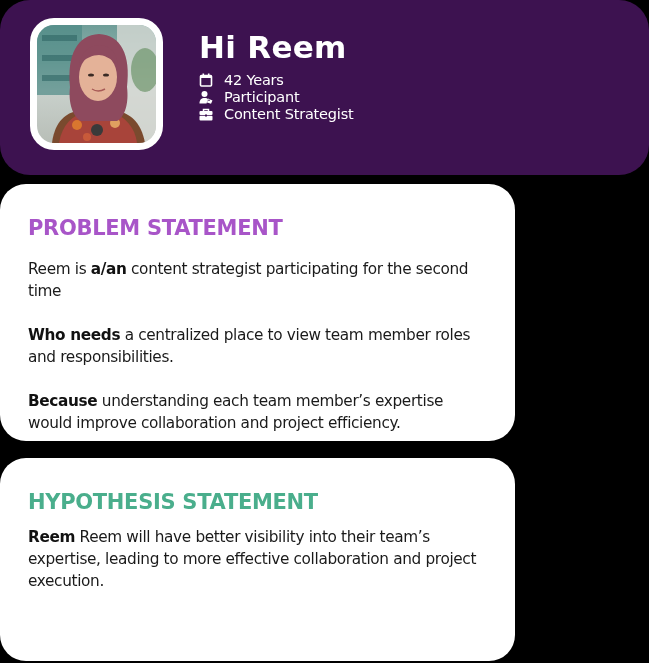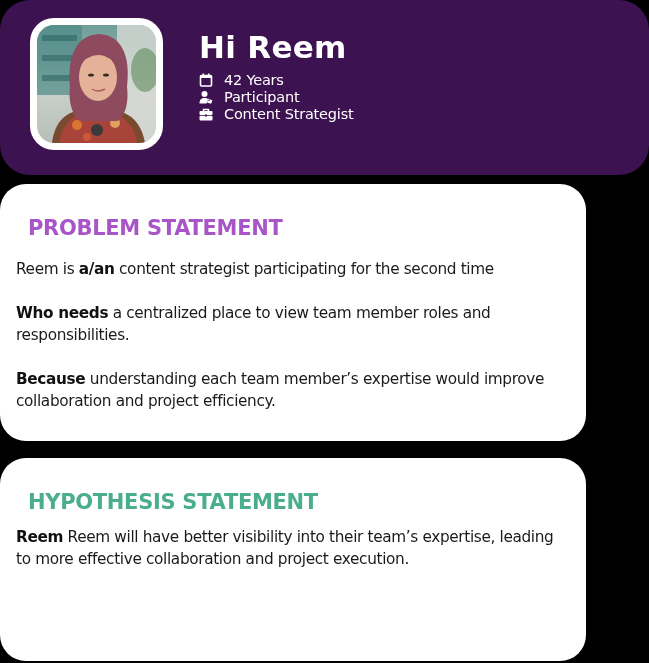--- a/index.html
+++ b/index.html
@@ -27,34 +27,34 @@
     }
     .info-list { position: absolute; left: 199px; top: 71px; }
     .info-row {
       display: flex; align-items: center; height: 17px; color: #ffffff;
       font-size: 14.5px; font-family: "DejaVu Sans", sans-serif; letter-spacing: -0.2px;
     }
     .info-row .icon { width: 14px; height: 14px; margin-right: 11px; display: inline-block; }
     .info-row .icon svg { width: 14px; height: 14px; display: block; }
 
     .card {
-      position: absolute; left: 0; width: 586px; background: #ffffff;
+      position: absolute; left: 0; width: 515px; background: #ffffff;
       border-radius: 26px; padding-left: 28px; padding-right: 28px;
     }
     .card-problem { top: 184px; height: 257px; }
     .card-hypothesis { top: 458px; height: 203px; }
 
     .card-title {
       font-family: "DejaVu Sans", sans-serif; font-weight: bold; font-size: 21px;
       letter-spacing: -0.3px; position: absolute; left: 28px;
     }
     .card-problem .card-title { color: #A855C8; top: 32px; }
     .card-hypothesis .card-title { color: #4AAE8C; top: 32px; }
 
-    .card-body { position: absolute; left: 16px; right: 28px; }
+    .card-body { position: absolute; left: 28px; right: 28px; }
     .card-problem .card-body { top: 74px; }
     .card-hypothesis .card-body { top: 68px; }
 
     .para {
       font-family: "DejaVu Sans", sans-serif; font-size: 15.3px; line-height: 22px;
       color: #1a1a1a; letter-spacing: -0.35px; margin-bottom: 22px;
     }
     .para b { font-weight: bold; color: #111111; }
   </style>
 </head>

